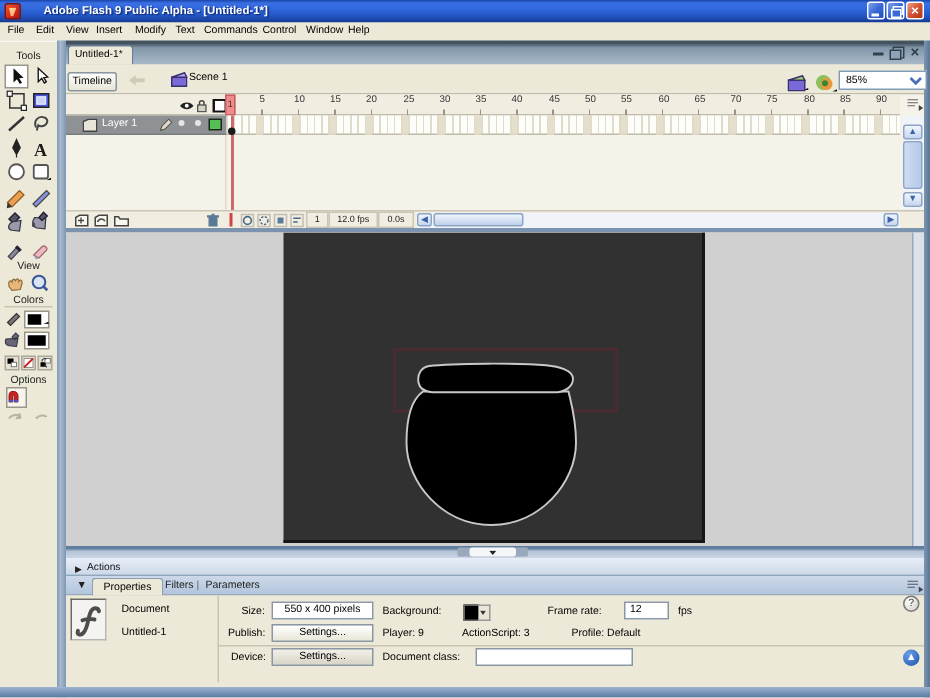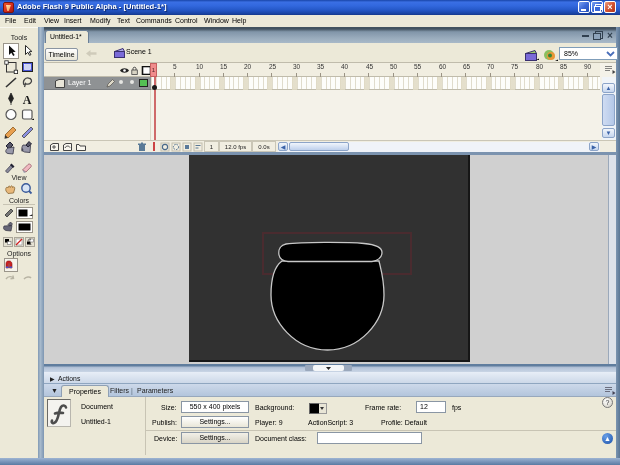--- a/index.html
+++ b/index.html
@@ -10,21 +10,21 @@
 </style>
 </head>
 <body>
 
 <div class="abs" id="titlebar" style="left:0;top:0;width:620px;height:15px;
   background:linear-gradient(180deg,#1845a8 0%,#3a6fe4 14%,#3268de 38%,#2558c8 66%,#1a46a8 88%,#15388c 100%);">
   <div class="abs" style="left:3px;top:2px;width:11px;height:11px;border-radius:2px;
     background:linear-gradient(135deg,#f05a28 0%,#d42b1e 55%,#a81a10 100%);border:1px solid #7e150c;box-sizing:border-box;">
     <div class="abs" style="left:2px;top:2px;width:5px;height:6px;background:linear-gradient(135deg,#ffe2b0,#f59a50);clip-path:polygon(0 0,100% 0,55% 100%,25% 100%);"></div>
   </div>
-  <div class="abs" style="left:17px;top:2px;font-size:7.6px;font-weight:bold;color:#fff;text-shadow:1px 1px 1px #0a2468;">Adobe Flash 9 Public Alpha - [Untitled-1*]</div>
+  <div class="abs" style="left:29px;top:2px;font-size:7.6px;font-weight:bold;color:#fff;text-shadow:1px 1px 1px #0a2468;">Adobe Flash 9 Public Alpha - [Untitled-1*]</div>
 
   <div class="abs" style="left:578px;top:1px;width:12px;height:12px;border-radius:2px;border:1px solid #fff;box-sizing:border-box;background:linear-gradient(135deg,#7ba1ef 0%,#3b68d8 50%,#2450b4 100%);">
      <div class="abs" style="left:2px;top:7px;width:5px;height:2px;background:#fff;"></div>
   </div>
   <div class="abs" style="left:591px;top:1px;width:12px;height:12px;border-radius:2px;border:1px solid #fff;box-sizing:border-box;background:linear-gradient(135deg,#7ba1ef 0%,#3b68d8 50%,#2450b4 100%);">
      <div class="abs" style="left:3px;top:2px;width:5px;height:4px;border:1px solid #fff;"></div>
      <div class="abs" style="left:1.5px;top:4px;width:5px;height:4px;border:1px solid #fff;background:#3b68d8;"></div>
   </div>
   <div class="abs" style="left:604px;top:1px;width:12px;height:12px;border-radius:2px;border:1px solid #fff;box-sizing:border-box;
     background:linear-gradient(135deg,#eda283 0%,#d75836 45%,#b03318 100%);color:#fff;font-size:9px;font-weight:bold;text-align:center;line-height:10px;">×</div>

